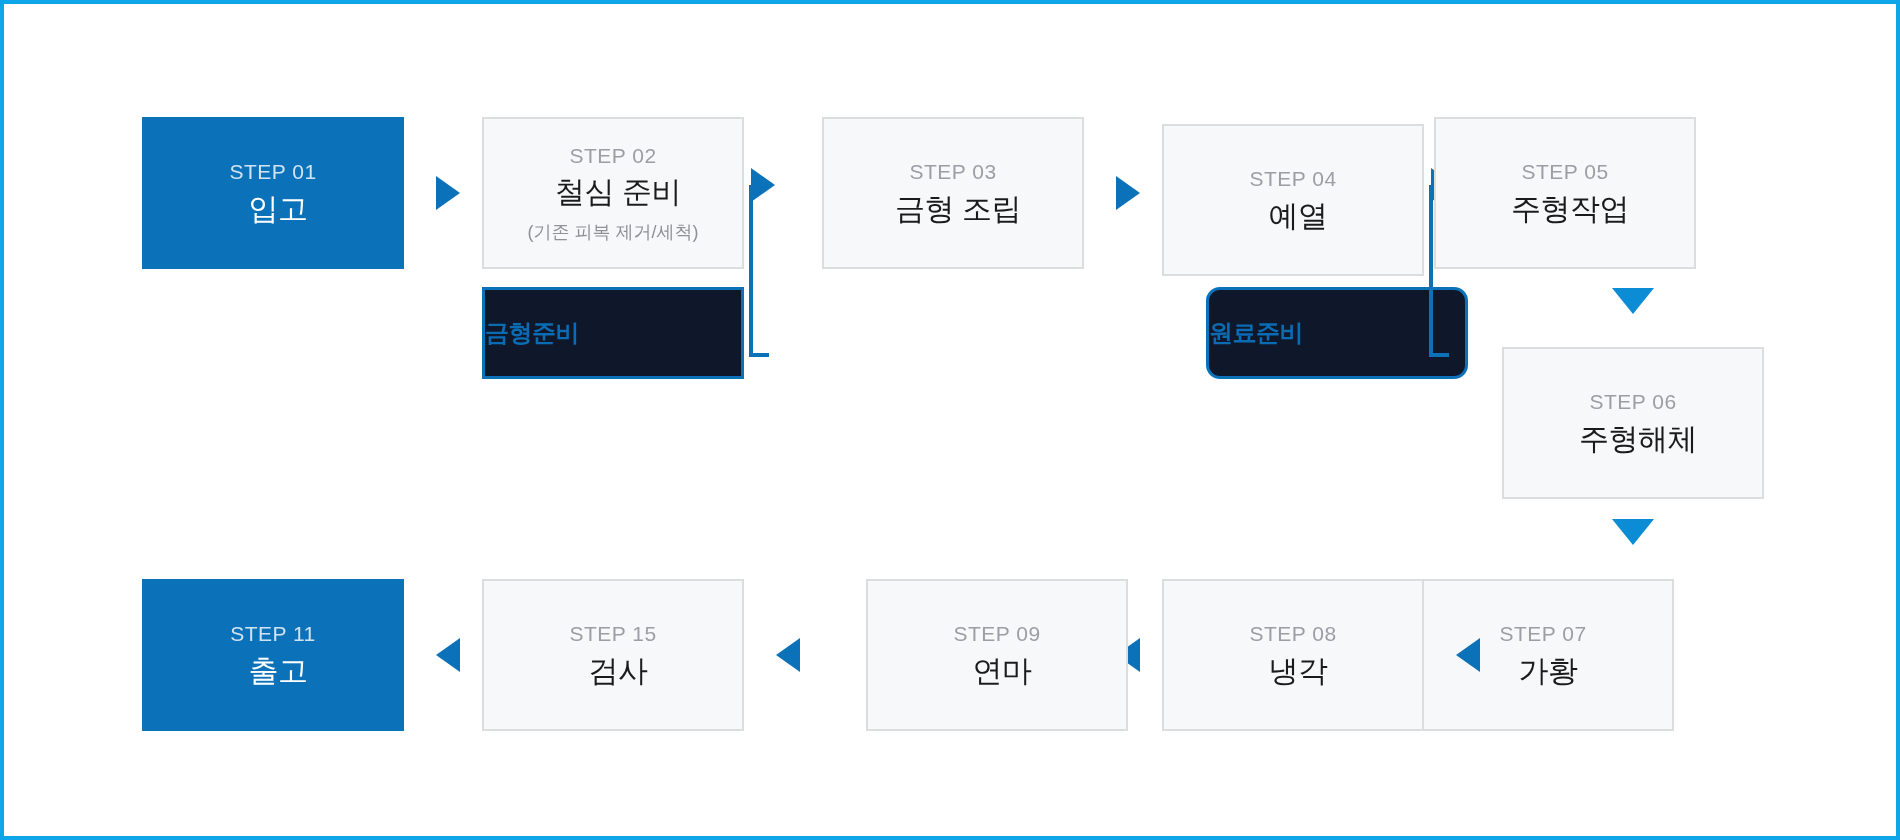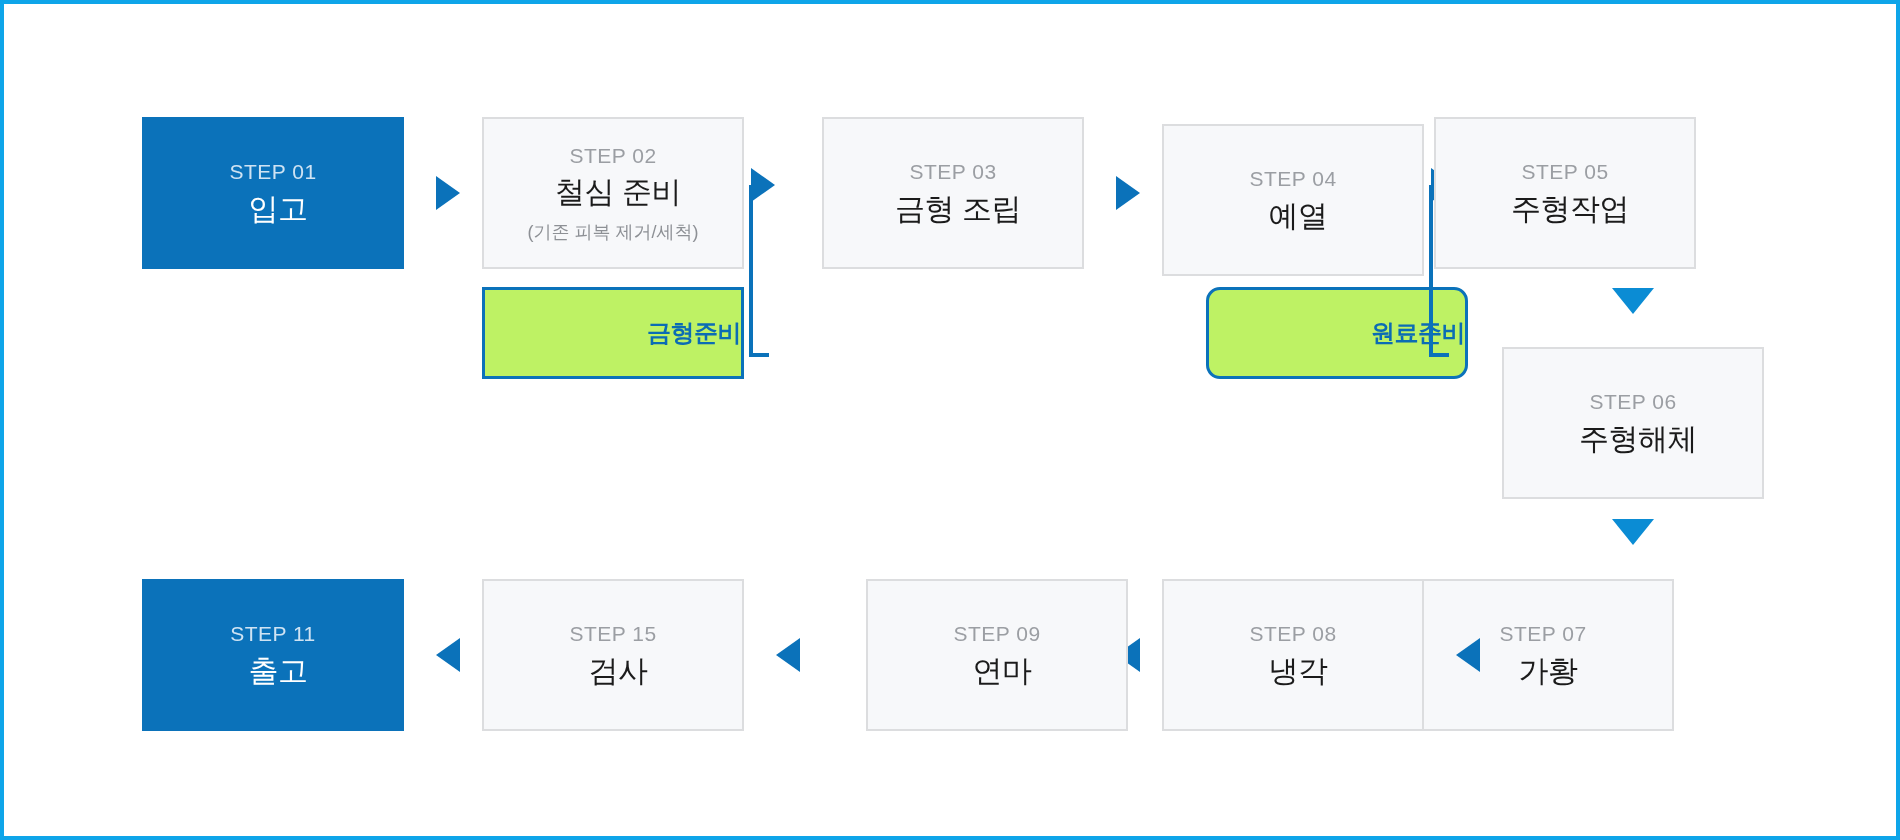--- a/index.html
+++ b/index.html
@@ -61,25 +61,25 @@
     line-height: 1.3;
     margin-top: 10px;
     font-weight: 400;
   }
 
   
   .group-box {
     position: absolute;
     width: 262px;
     height: 92px;
-    background: #bef264;
+    background: #0f172a;
     border: 3px solid #0b72ba;
     display: flex;
     align-items: center;
-    justify-content: flex-end;
+    justify-content: flex-start;
   }
   .group-label {
     font-size: 24px;
     font-weight: 700;
     color: #0b6cb4;
     letter-spacing: -0.5px;
   }
 
   
   .arrow {

